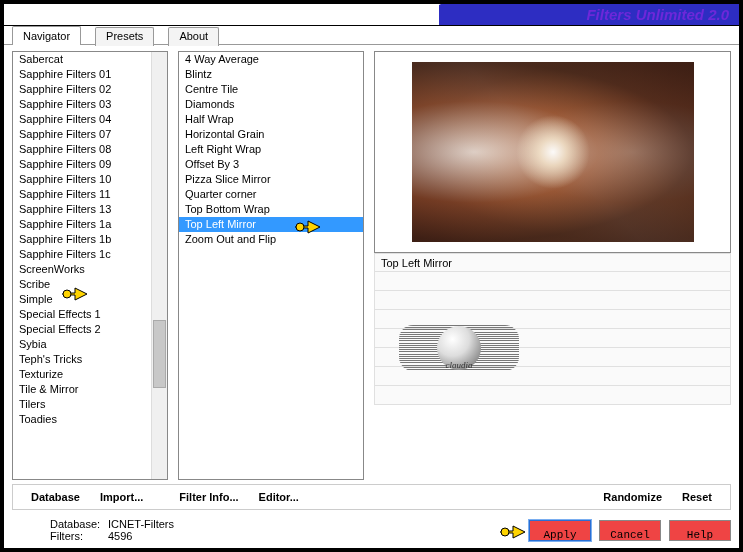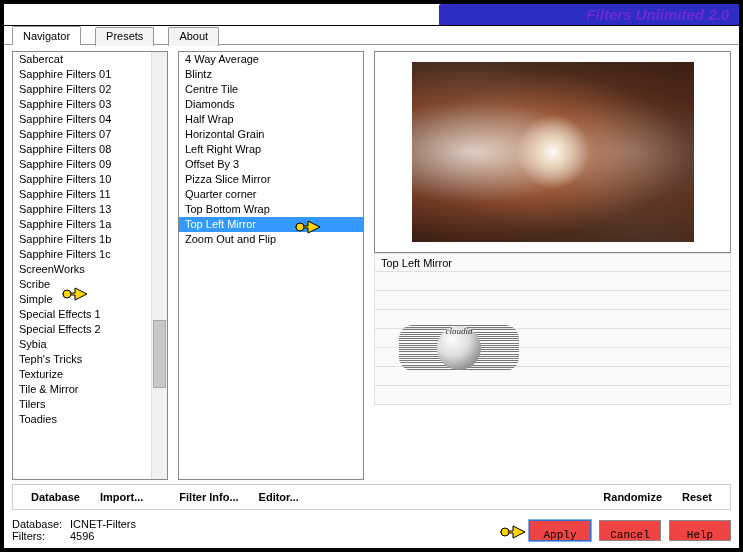--- a/index.html
+++ b/index.html
@@ -32,33 +32,33 @@
     radial-gradient(ellipse at 50% 78%, rgba(200,160,100,0.6), transparent 60%),
     linear-gradient(45deg, #4a2818 0%, #8b5a3c 20%, #d4a574 35%, #f5e8d0 50%, #d4a574 65%, #8b5a3c 80%, #4a2818 100%);
     position: relative; }
   .param-row { display: flex; align-items: center; border: 1px solid #e0e0e0; border-top: none; height: 19px; background: #fafafa; }
   .param-row:first-child { border-top: 1px solid #e0e0e0; }
   .param-row .plabel { flex: 0 0 150px; padding-left: 6px; }
   .param-area { margin-top: 0; }
   .btn-row { border: 1px solid #ccc; height: 26px; display: flex; align-items: center; padding: 0 8px; margin: 4px 8px 4px 8px; gap: 0; }
   .btn-row .txtbtn { font-weight: bold; padding: 4px 10px; cursor: pointer; }
   .btn-row .spacer { flex: 1; }
-  .bottom { display: flex; align-items: center; padding: 4px 8px 6px 8px; gap: 8px; }
+  .bottom { display: flex; align-items: center; padding: 4px 8px 6px 8px; gap: 8px; margin-left: 38px; }
   .bottom-info { flex: 1; }
   .bottom-info .line { display: flex; gap: 6px; }
   .bottom-info .lbl { width: 52px; }
   .winbtn { min-width: 62px; height: 21px; border: 1px solid #888; background: #ef4444; cursor: pointer; font-family: Liberation Mono, monospace; font-size: 11px; padding: 8px 8px; }
   .winbtn.primary { border: 1px solid #2a6fd4; outline: 1px solid #7aaef0; }
 
   .pointer { position: absolute; z-index: 50; pointer-events: none; }
   .pointer svg { display: block; }
 
   .watermark { position: absolute; z-index: 40; left: 395px; top: 280px; width: 120px; height: 46px; pointer-events: none; }
   .watermark .stripes { width: 100%; height: 100%; background: repeating-linear-gradient(180deg, #777 0px, #777 1px, rgba(255,255,255,0) 1px, rgba(255,255,255,0) 2.2px); border-radius: 14px; position: relative; }
-  .watermark .orb { position: absolute; left: 50%; top: 50%; transform: translate(-50%,-50%); width: 44px; height: 44px; border-radius: 50%; background: radial-gradient(circle at 35% 30%, #fff, #ddd 40%, #888 80%, #555 100%); display:flex; align-items:flex-start; justify-content:center; }
+  .watermark .orb { position: absolute; left: 50%; top: 50%; transform: translate(-50%,-50%); width: 44px; height: 44px; border-radius: 50%; background: radial-gradient(circle at 35% 30%, #fff, #ddd 40%, #888 80%, #555 100%); display:flex; align-items:flex-end; justify-content:center; }
   .watermark .orb span { font-family: "Comic Sans MS", cursive; font-size: 9px; font-style: italic; color:#333; }
 </style>
 </head>
 <body>
 
 <div class="outer">
   <div class="banner">
     <div class="banner-blue"></div>
     <div class="banner-curve"></div>
     <div class="banner-text">Filters Unlimited 2.0</div>

